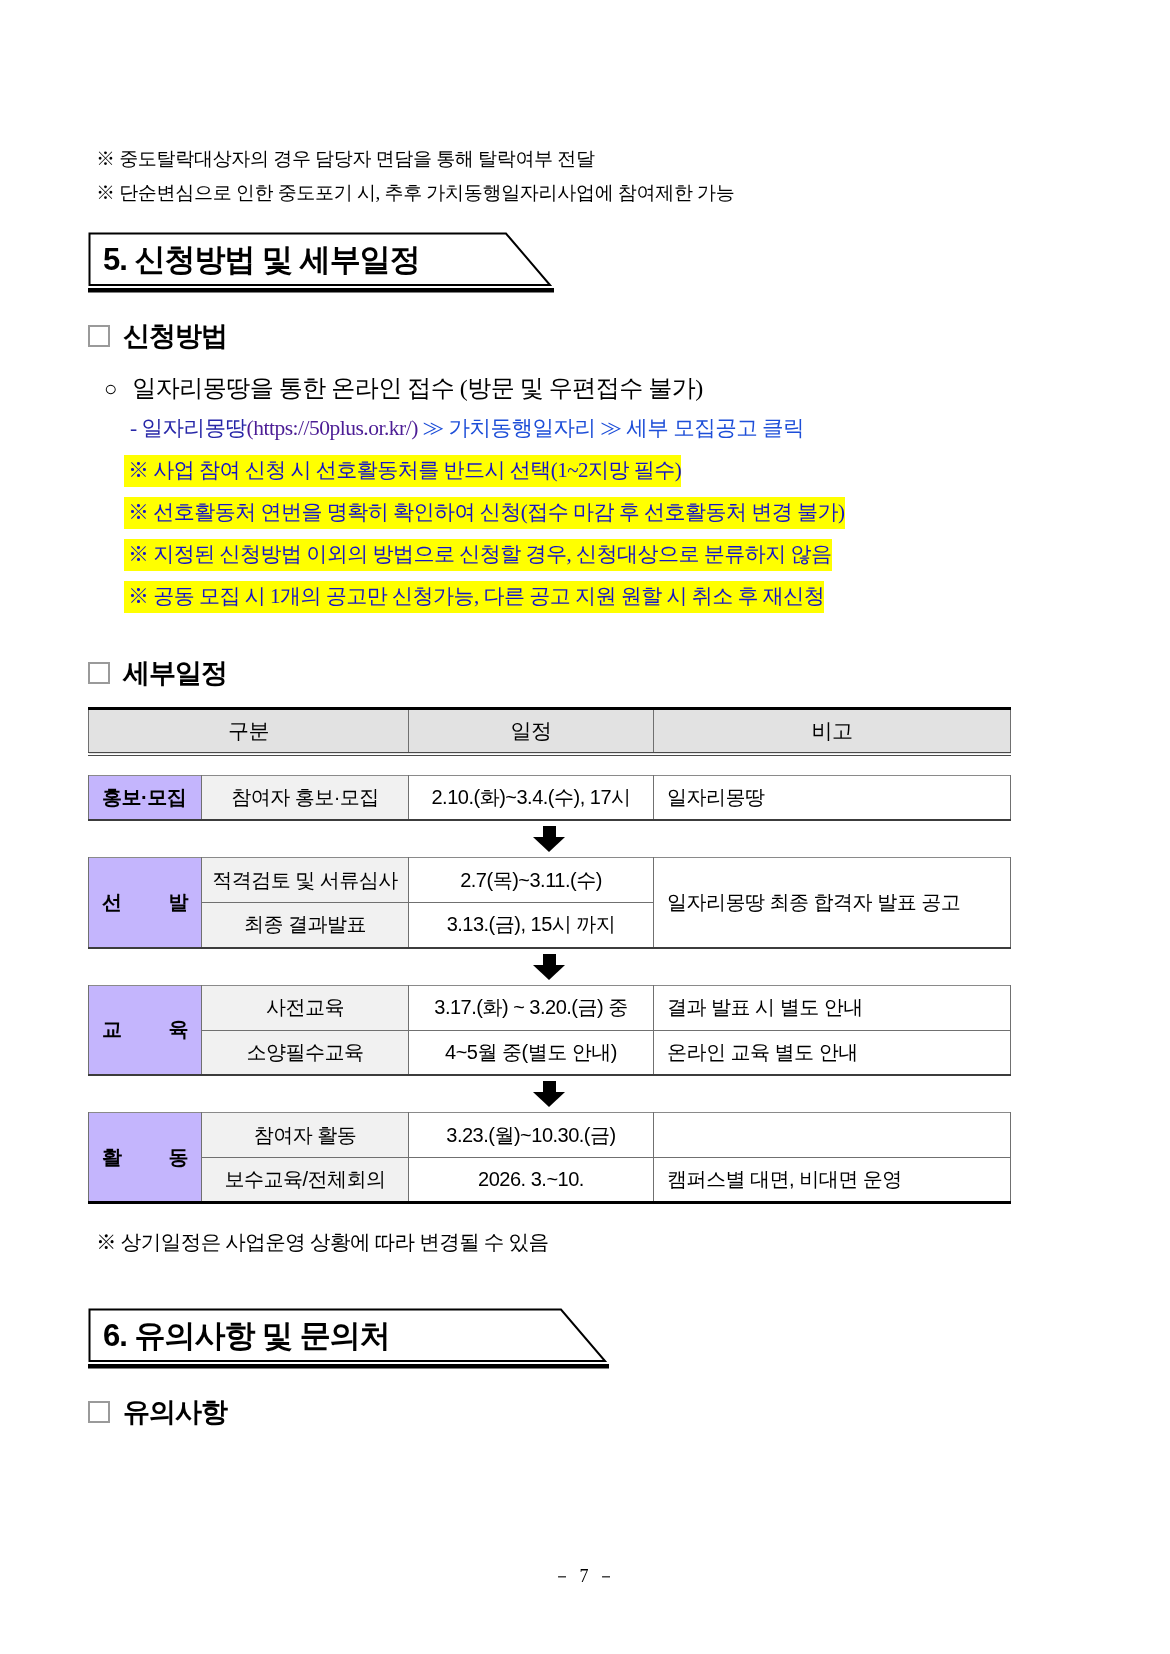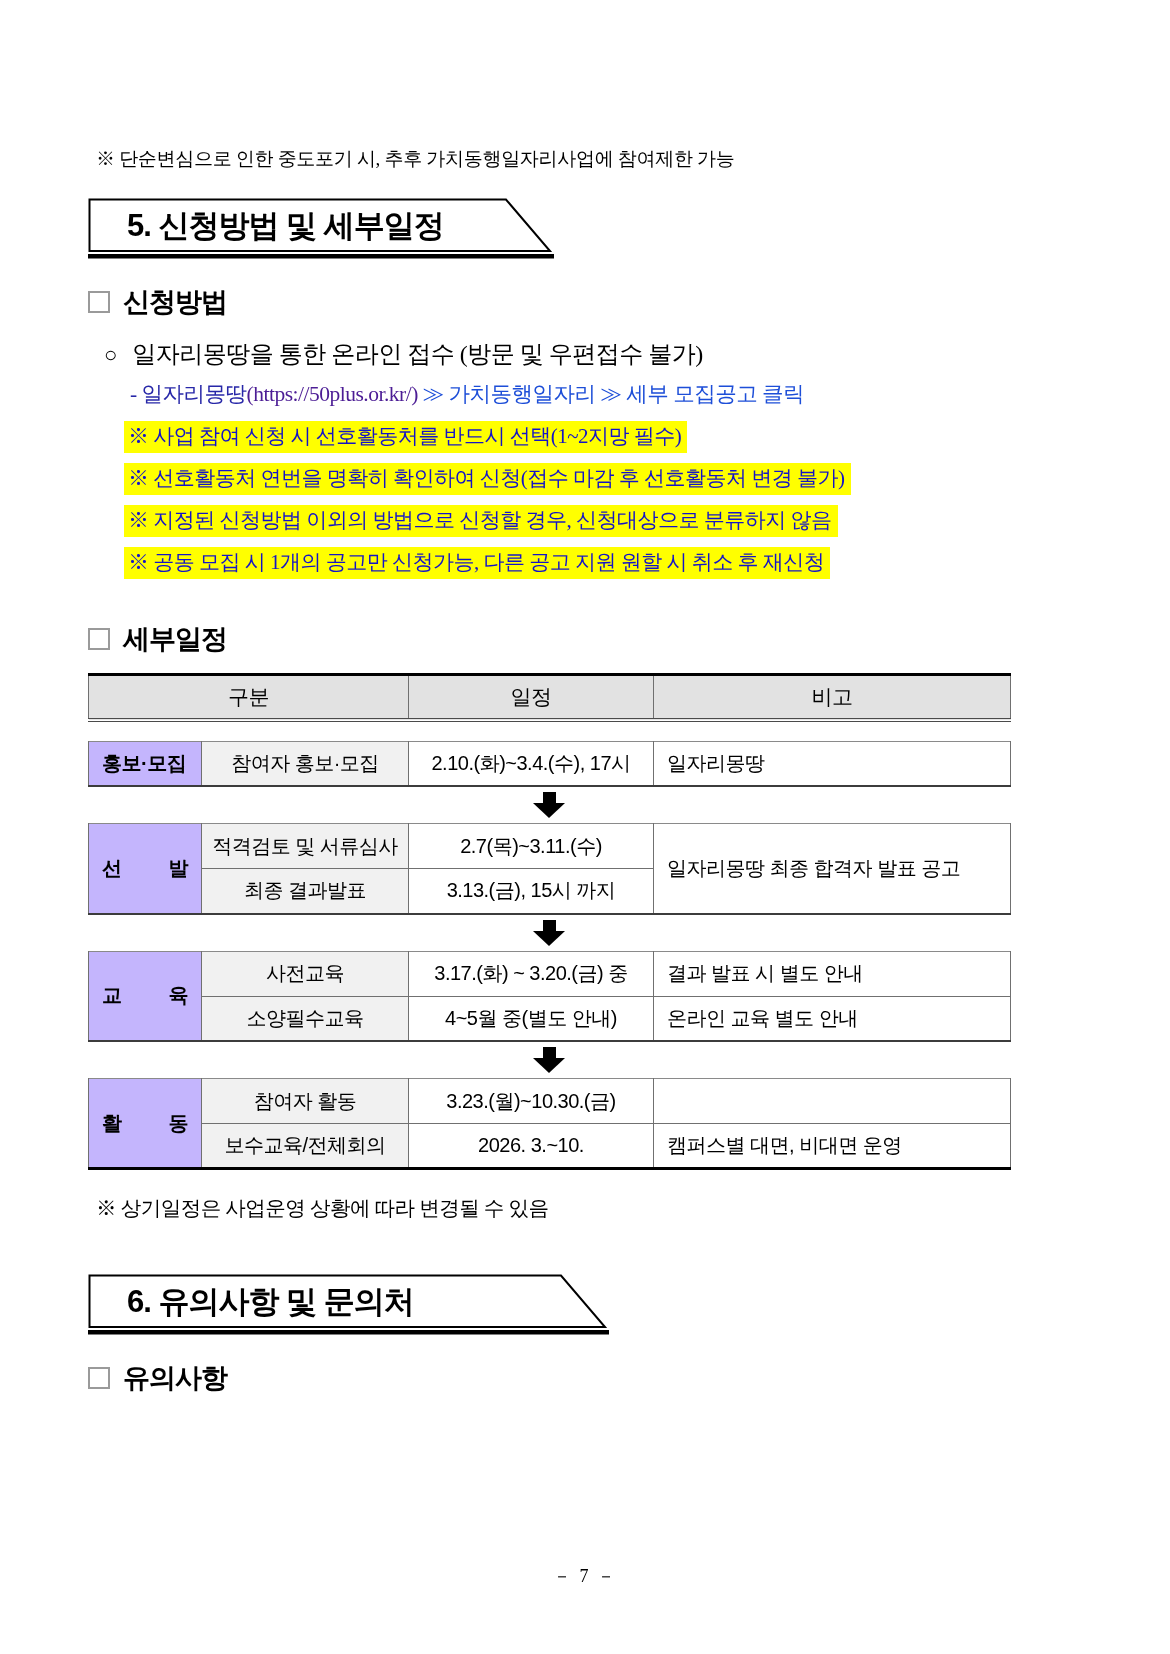--- a/index.html
+++ b/index.html
@@ -16,21 +16,21 @@
   .content { padding:142px 72px 0 88px; }
 
   
   .top-notes { padding-left:8px; }
   .top-note { font-size:19px; line-height:34px; letter-spacing:-0.3px; white-space:nowrap; }
 
   
   .banner { position:relative; margin-top:22px; height:66px; }
   .banner svg { position:absolute; left:0; top:0; }
   .banner-title {
-    position:absolute; left:39px; top:0; height:56px; line-height:56px;
+    position:absolute; left:15px; top:0; height:56px; line-height:56px;
     font-family:"Liberation Sans", sans-serif; font-weight:700;
     font-size:31px; letter-spacing:-1px; white-space:nowrap;
   }
 
   
   .subheading { display:flex; align-items:center; margin-top:20px;
     font-family:"Liberation Sans", sans-serif; font-weight:700; font-size:27px; letter-spacing:-1px; }
   .checkbox-marker { width:22px; height:22px; border:2px solid #9a9a9a; background:#fff;
     display:inline-block; margin-right:13px; flex:0 0 auto; }
 
@@ -40,21 +40,21 @@
 
   
   .link-line { margin-top:9px; padding-left:42px; font-size:21.5px; letter-spacing:-0.5px; white-space:nowrap; }
   .run-indigo { color:#2727a8; }
   .run-url    { color:#4c1d95; text-decoration:none; }
   .run-blue   { color:#1d4ed8; }
 
   
   .highlights { margin-top:13px; padding-left:36px; }
   .hl-line { display:table; background:#ffff00; color:#1414c8;
-    font-size:21px; line-height:27px; padding:2px 6px 3px 4px;
+    font-size:21px; line-height:27px; padding:2px 0 3px 4px;
     margin-bottom:10px; letter-spacing:-0.5px; white-space:nowrap; }
 
   
   .table-wrap { margin-top:16px; width:922px;
     font-family:"Liberation Sans", sans-serif; }
   table.sched { border-collapse:collapse; table-layout:fixed; width:922px; }
   col.c1{width:113px;} col.c2{width:207px;} col.c3{width:245px;} col.c4{width:357px;}
   table.sched td { border-left:1px solid #707070; border-right:1px solid #707070;
     font-size:20px; letter-spacing:-0.5px; height:45px; vertical-align:middle; }
   table.header-tbl { border-top:3px solid #000; border-bottom:4px double #4a4a4a; }
@@ -85,20 +85,21 @@
   .footer { position:absolute; left:0; bottom:66px; width:100%; text-align:center;
     font-size:18px; letter-spacing:2px; }
 </style>
 </head>
 <body>
 
 <div class="page">
   <div class="content">
 
     <div class="top-notes">
+      <div class="top-note">※ 중도탈락대상자의 경우 담당자 면담을 통해 탈락여부 전달</div>
       <div class="top-note">※ 단순변심으로 인한 중도포기 시, 추후 가치동행일자리사업에 참여제한 가능</div>
     </div>
 
     <div class="banner" style="width:470px;">
       <svg width="470" height="66" viewBox="0 0 470 66">
         <polygon points="1.5,1.5 418,1.5 462,53 1.5,53" fill="#ffffff" stroke="#000000" stroke-width="2"></polygon>
         <rect x="0" y="56" width="466" height="4.5" fill="#000000"></rect>
       </svg>
       <div class="banner-title">5. 신청방법 및 세부일정</div>
     </div>

